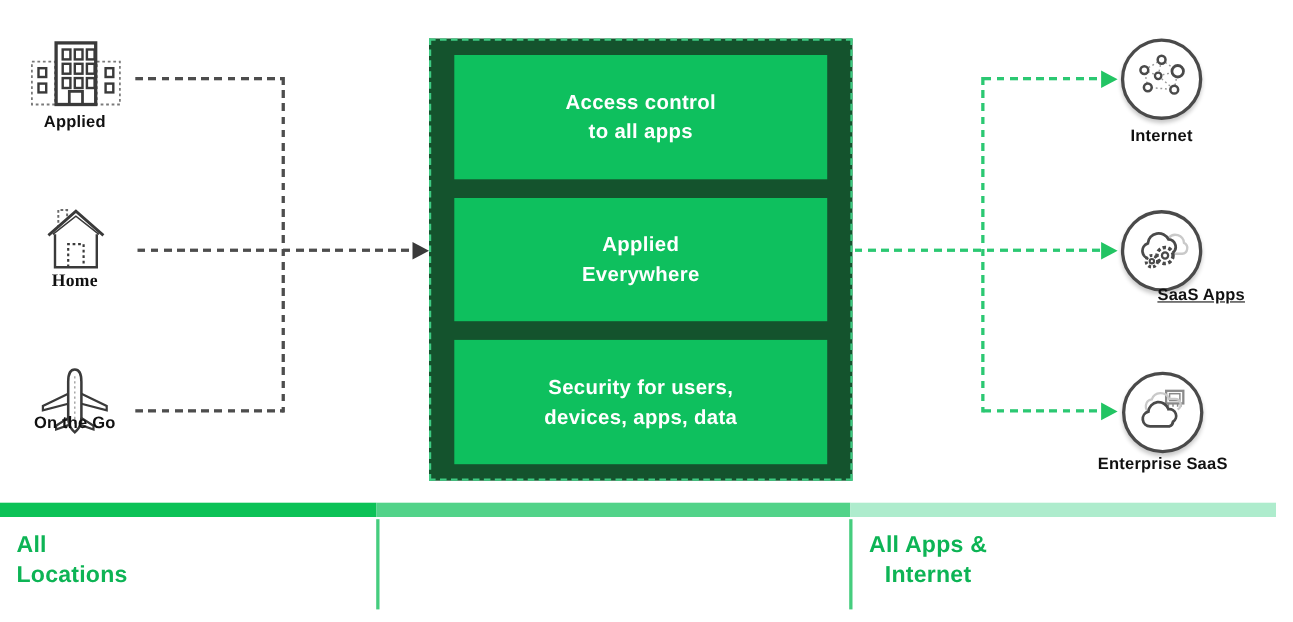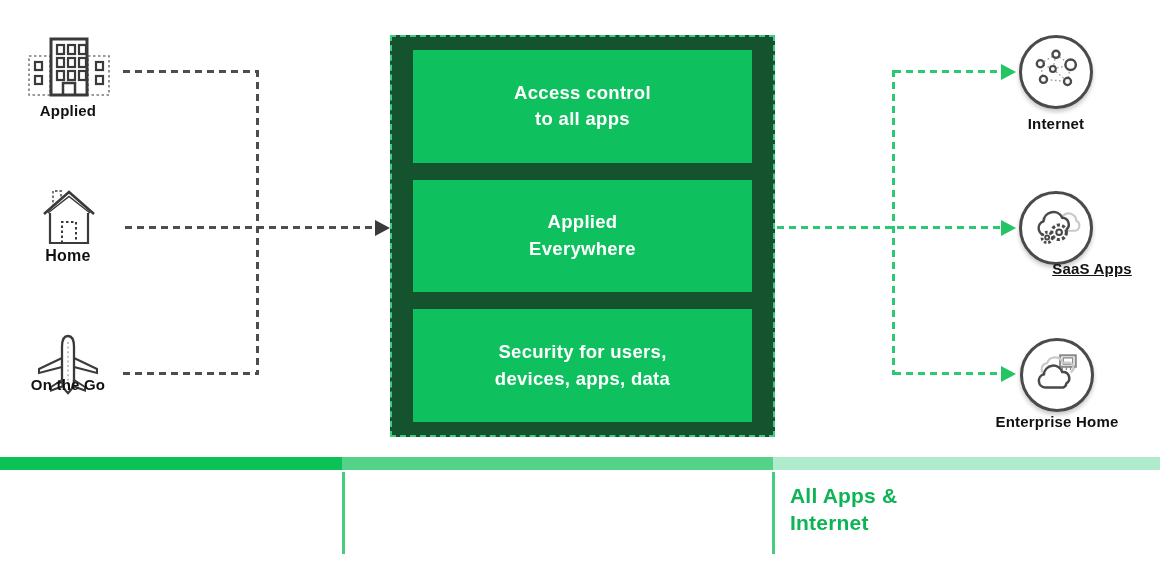--- a/index.html
+++ b/index.html
@@ -74,21 +74,21 @@
 
   <span class="src-icon" style="left:42px;top:186px;">
     <svg width="54" height="60" viewBox="0 0 54 60" fill="none">
       <path d="M11 21 V5 H19 V12" stroke="#6a6a6a" stroke-width="1.8" stroke-dasharray="2.5 2"></path>
       <path d="M2 28 L27 6 L52 28" stroke="#3a3a3a" stroke-width="2.6"></path>
       <path d="M6 27 L27 10.5 L48 27" stroke="#3a3a3a" stroke-width="1.4"></path>
       <path d="M8 27 V57 H46 V27" stroke="#3a3a3a" stroke-width="2.2"></path>
       <path d="M20 57 V36 H34 V57" stroke="#3a3a3a" stroke-width="2" stroke-dasharray="2.5 2.5"></path>
     </svg>
   </span>
-  <div class="icon-label" style="left:18px;top:247px;width:100px;font-size:16px;">Home</div>
+  <div class="icon-label" style="left:18px;top:247px;width:100px;font-size:16px;font-family:Liberation Serif, serif;">Home</div>
 
   <span class="src-icon" style="left:36px;top:334px;">
     <svg width="64" height="62" viewBox="0 0 64 62" fill="none">
       <path d="M26 24 L3 35 L3 39 L26 33" stroke="#3a3a3a" stroke-width="2" fill="#fff"></path>
       <path d="M38 24 L61 35 L61 39 L38 33" stroke="#3a3a3a" stroke-width="2" fill="#fff"></path>
       <path d="M27.5 45 L15 53 L15 56.5 L27.5 52" stroke="#3a3a3a" stroke-width="2" fill="#fff"></path>
       <path d="M36.5 45 L49 53 L49 56.5 L36.5 52" stroke="#3a3a3a" stroke-width="2" fill="#fff"></path>
       <path d="M32 2 C27.5 2 26 7 26 13 L26 45 C26 50 28 55 30 57 L32 59 L34 57 C36 55 38 50 38 45 L38 13 C38 7 36.5 2 32 2 Z" fill="#fff" stroke="#3a3a3a" stroke-width="2.3"></path>
       <path d="M32 8 L32 52" stroke="#9a9a9a" stroke-width="1.2" stroke-dasharray="2 2.6"></path>
     </svg>
@@ -152,25 +152,27 @@
     <span>
       <svg width="50" height="42" viewBox="0 0 48 40" fill="none">
         <rect x="27" y="3" width="15" height="11" fill="#fff" stroke="#8a8a8a" stroke-width="2"></rect>
         <rect x="30" y="5.5" width="9" height="6" stroke="#8a8a8a" stroke-width="1.3"></rect>
         <path d="M29 14 v3 M33 14 v3 M37 14 v3 M40 14 v3" stroke="#8a8a8a" stroke-width="1.3"></path>
         <path d="M13 22 a6 6 0 0 1 1.5 -11.5 a8 8 0 0 1 15 -0.5 h5 a5 5 0 0 1 2.5 9.4" stroke="#c9c9c9" stroke-width="2"></path>
         <path d="M13 34 a6.5 6.5 0 0 1 -1.5 -12.8 a9 9 0 0 1 17.5 -2.2 a6 6 0 0 1 4 11 a5 5 0 0 1 -3 4 h-17 z" fill="#fff" stroke="#4a4a4a" stroke-width="2.4"></path>
       </svg>
     </span>
   </div>
-  <div class="icon-label" style="left:992px;top:413px;width:130px;">Enterprise Home</div>
+  <div class="icon-label" style="left:992px;top:413px;width:130px;">Enterprise SaaS</div>
 
   <div class="bar-seg" style="left:0;width:342px;background:#0cc257;"></div>
   <div class="bar-seg" style="left:342px;width:431px;background:#52d389;"></div>
   <div class="bar-seg" style="left:773px;width:387px;background:#aeeccd;"></div>
 
   <div class="divider" style="left:342px;"></div>
   <div class="divider" style="left:772px;"></div>
 
-  <div class="section-title" style="left:790px;">All Apps &amp;
+  <div class="section-title" style="left:15px;">All
+Locations</div>
+  <div class="section-title" style="left:790px;text-align:center;">All Apps &amp;
 Internet</div>
 
 </div>
 
 </body></html>

